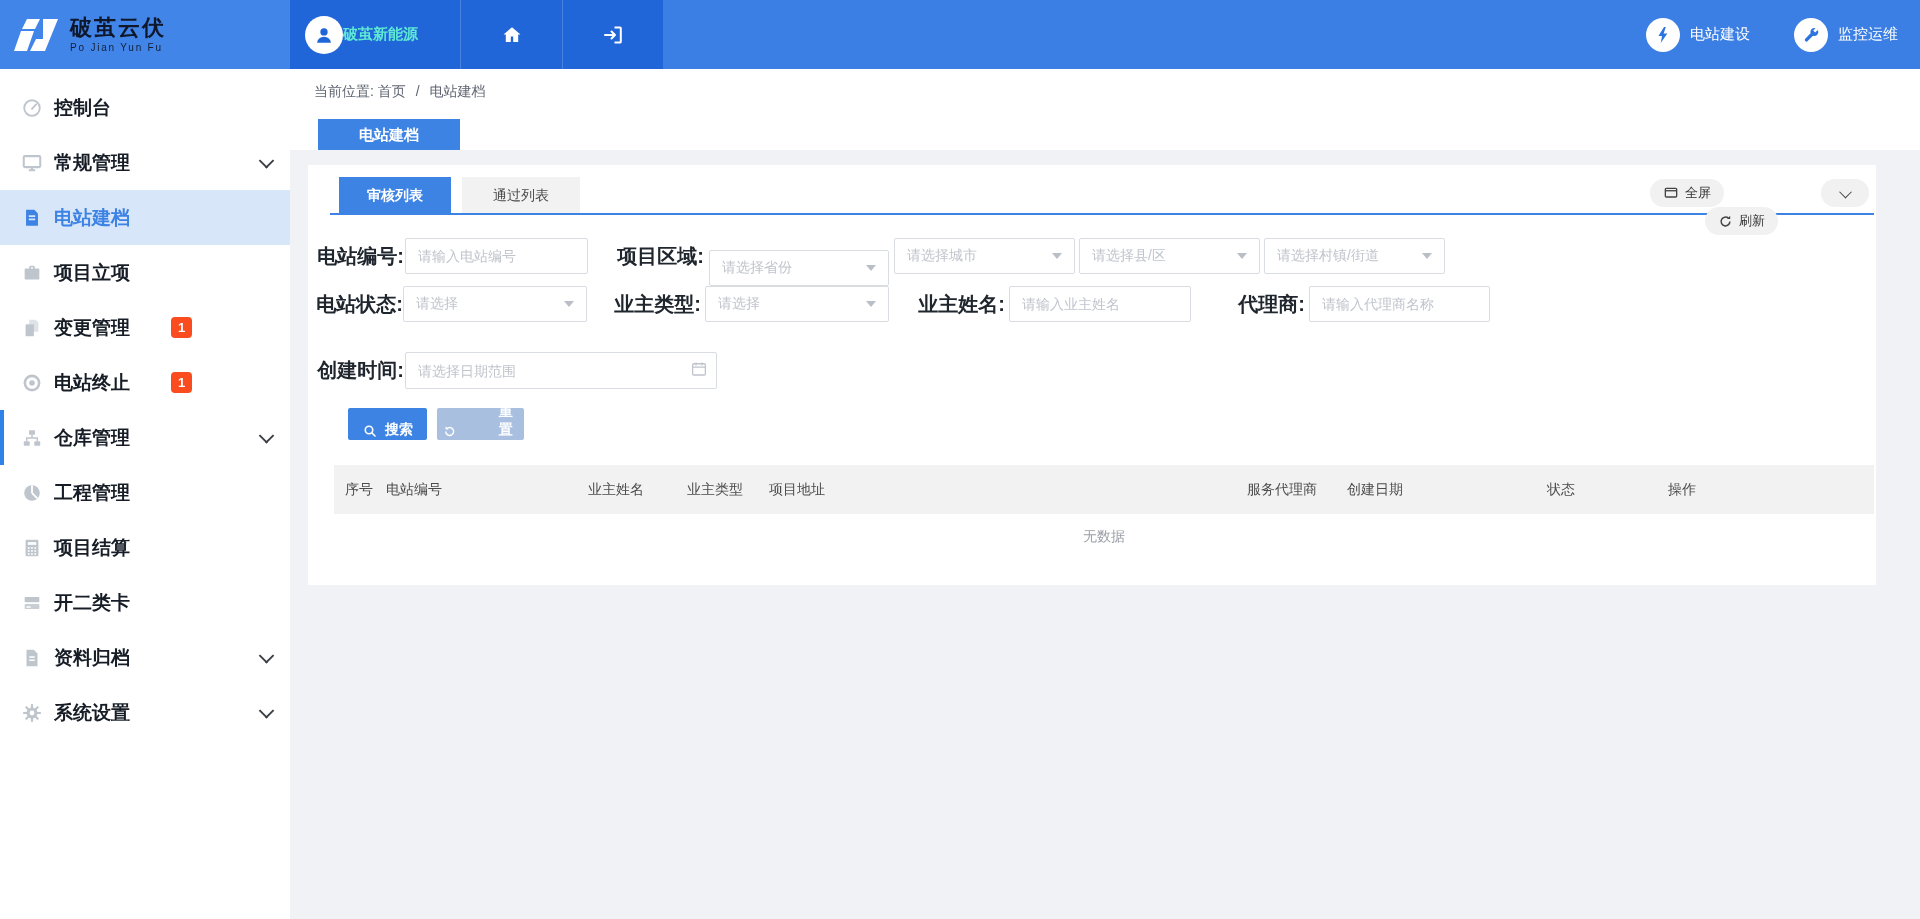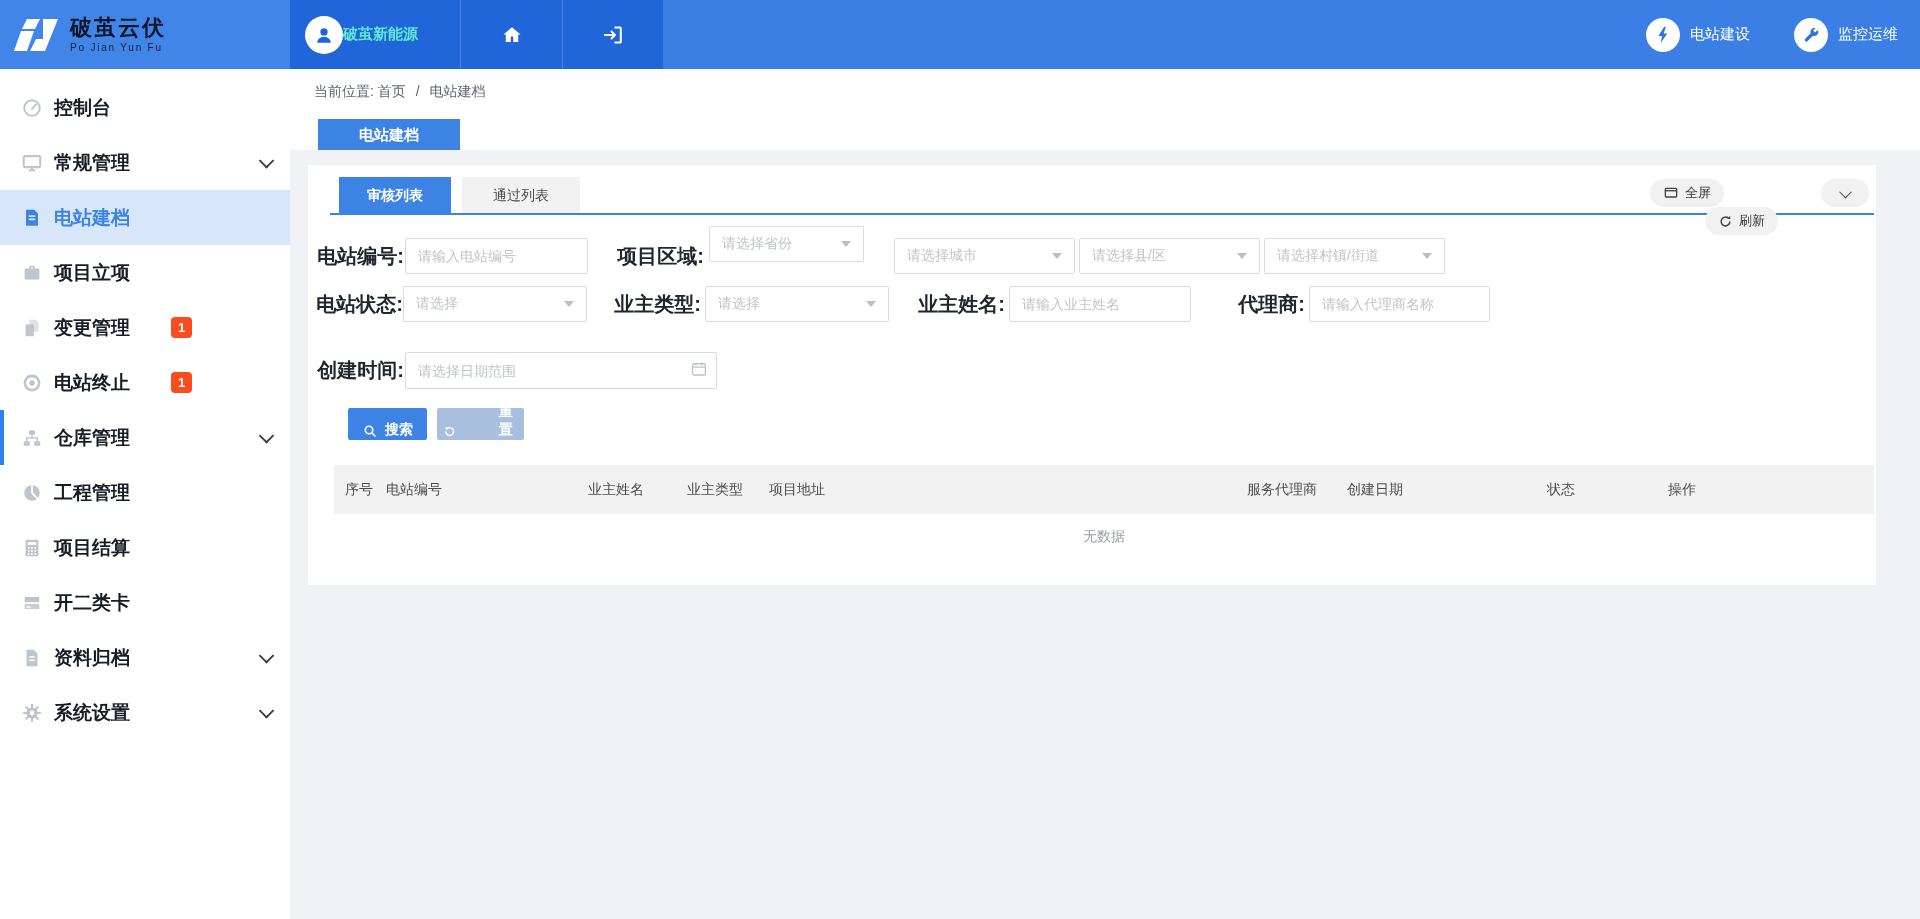--- a/index.html
+++ b/index.html
@@ -313,21 +313,21 @@
     <span>刷新</span>
   </button>
   <button class="toolbtn" style="left:1513px;width:48px;">
     <span class="tchev"></span>
   </button>
 
   <label class="flb" style="left:8px;top:73px;width:88px;">电站编号:</label>
   <input class="inp" style="left: 97px; top: 73px; width: 183px;" placeholder="请输入电站编号">
 
   <label class="flb" style="left:300px;top:73px;width:96px;">项目区域:</label>
-  <div class="sel" style="left:401px;top:61px;width:155px;">
+  <div class="sel" style="left:401px;top:85px;width:180px;">
     <span class="ph">请选择省份</span>
       <i class="caret"></i>
   </div>
   <div class="sel" style="left:586px;top:73px;width:181px;">
     <span class="ph">请选择城市</span>
       <i class="caret"></i>
   </div>
   <div class="sel" style="left:771px;top:73px;width:181px;">
     <span class="ph">请选择县/区</span>
       <i class="caret"></i>

